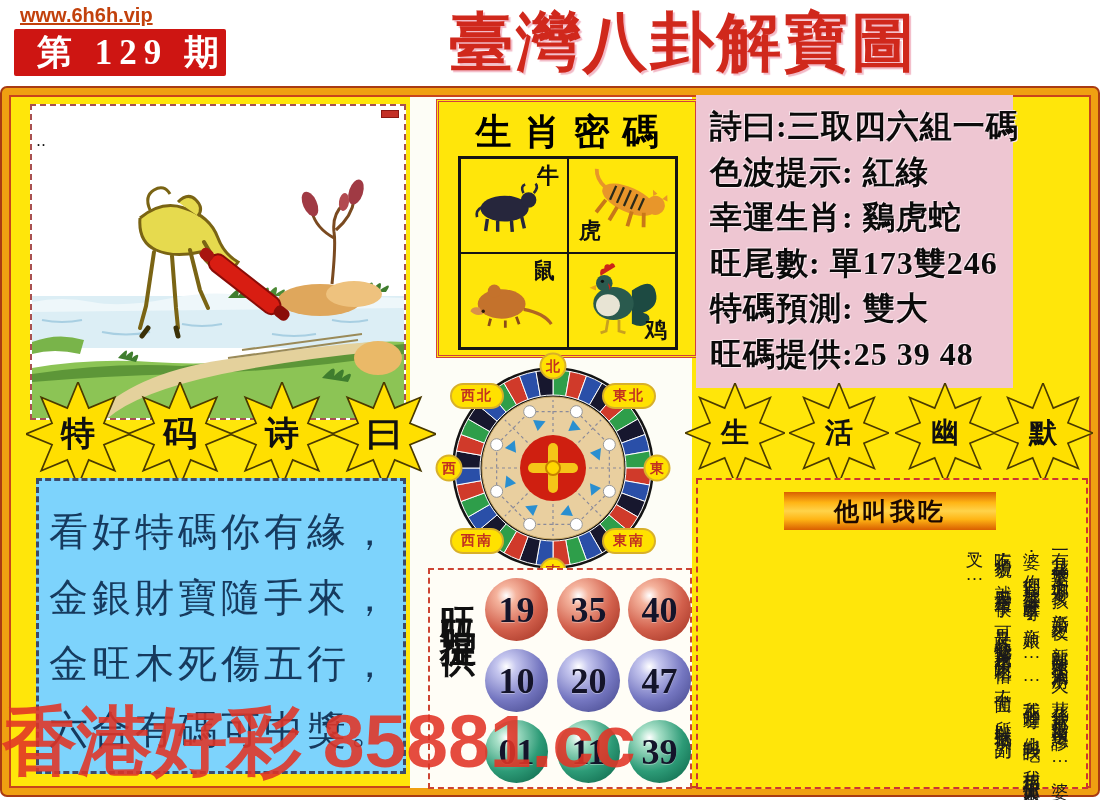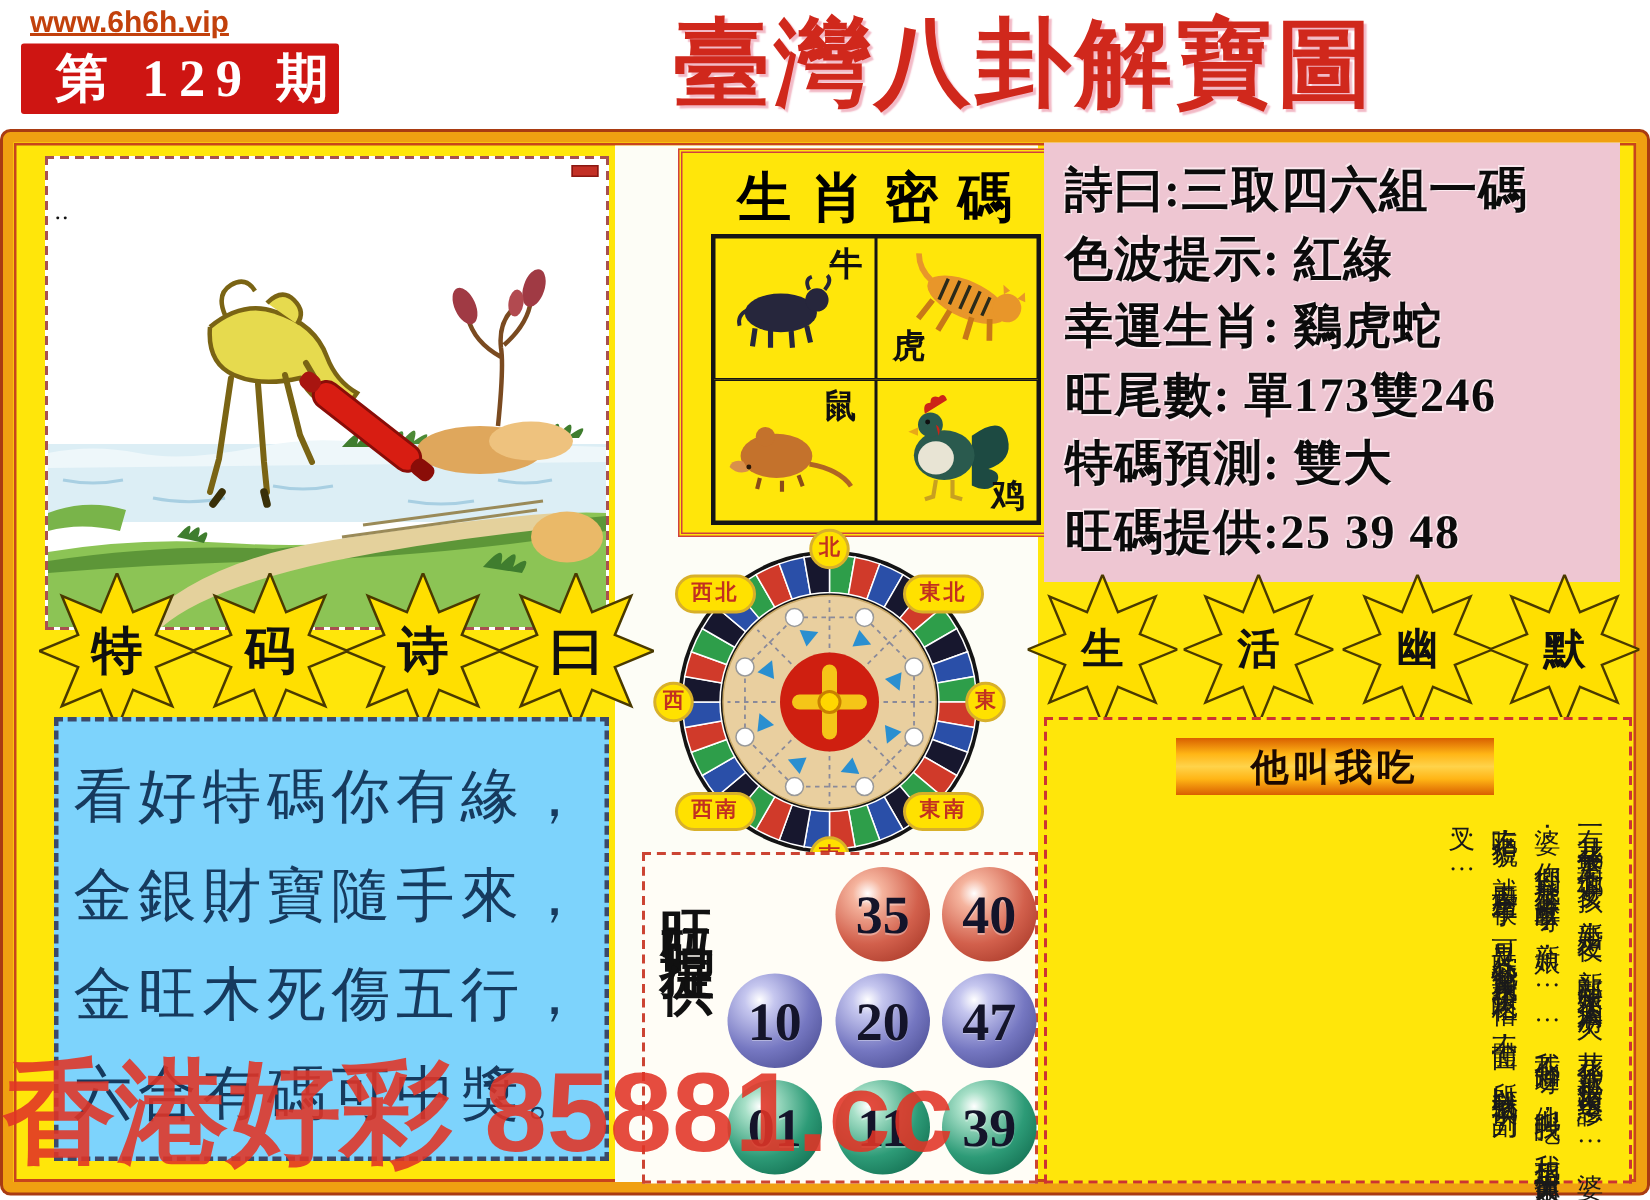--- a/index.html
+++ b/index.html
@@ -60,21 +60,21 @@
   .poem-box {
     position:absolute; left:36px; top:478px; width:370px; height:296px;
     background:#7dd3fc; border:3px dashed #3c4a6a; padding-top:18px;
   }
   .poem-line {
     text-align:center; font-size:39px; color:#163a5e; letter-spacing:4px;
     line-height:66px; font-weight:normal; white-space:nowrap;
   }
   
   .zodiac-box {
-    position:absolute; left:452px; top:99px; width:262px; height:259px;
+    position:absolute; left:436px; top:99px; width:262px; height:259px;
     background:#ffe60a; border:3px double #d04040;
   }
   .zodiac-title {
     margin-top:6px; text-align:center; font-size:36px; font-weight:bold;
     color:#000; letter-spacing:13px; text-indent:13px; white-space:nowrap;
   }
   .zodiac-grid {
     position:absolute; left:19px; top:54px; width:220px; height:194px;
     display:grid; grid-template-columns:1fr 1fr; grid-template-rows:1fr 1fr;
     border:2px solid #151515; background:#ffe60a;
@@ -103,21 +103,21 @@
     font-size:36px; font-weight:bold; color:#101010; letter-spacing:12px;
   }
   .ball {
     position:absolute; width:63px; height:63px; border-radius:50%;
     display:flex; align-items:center; justify-content:center;
     font-size:36px; font-weight:bold; color:#14142a;
     text-shadow:0 1px 0 rgba(255,255,255,.35);
   }
   
   .info-panel {
-    position:absolute; left:696px; top:95px; width:384px; height:293px;
+    position:absolute; left:696px; top:95px; width:317px; height:293px;
     background:#eec6d2; padding:9px 14px 0 14px;
   }
   .info-line {
     font-size:32px; font-weight:bold; color:#0b0b0b; line-height:45.5px;
     letter-spacing:1px; white-space:nowrap;
     text-shadow:1px 1px 0 #fbe9ef, -1px -1px 0 #fbe9ef;
   }
   
   .story-box {
     position:absolute; left:696px; top:478px; width:392px; height:311px;
@@ -366,20 +366,21 @@
   <div class="dir-bubble dir-2" style="left:629px;top:396px">東北</div>
   <div class="dir-bubble dir-1" style="left:657px;top:468px">東</div>
   <div class="dir-bubble dir-2" style="left:629px;top:541px">東南</div>
   <div class="dir-bubble dir-1" style="left:553px;top:571px">南</div>
   <div class="dir-bubble dir-2" style="left:477px;top:541px">西南</div>
   <div class="dir-bubble dir-1" style="left:449px;top:468px">西</div>
   <div class="dir-bubble dir-2" style="left:477px;top:396px">西北</div>
 
   <div class="balls-box">
     <div class="balls-label">旺码提供</div>
+    <div class="ball" style="left: 55px; top: 8px; background: radial-gradient(circle at 34% 28%, rgb(255, 255, 255) 0%, rgb(245, 180, 158) 16%, rgb(210, 96, 76) 55%, rgb(168, 56, 40) 90%);">19</div>
     <div class="ball" style="left: 127px; top: 8px; background: radial-gradient(circle at 34% 28%, rgb(255, 255, 255) 0%, rgb(245, 180, 158) 16%, rgb(210, 96, 76) 55%, rgb(168, 56, 40) 90%);">35</div>
     <div class="ball" style="left: 198px; top: 8px; background: radial-gradient(circle at 34% 28%, rgb(255, 255, 255) 0%, rgb(245, 180, 158) 16%, rgb(210, 96, 76) 55%, rgb(168, 56, 40) 90%);">40</div>
     <div class="ball" style="left: 55px; top: 79px; background: radial-gradient(circle at 34% 28%, rgb(255, 255, 255) 0%, rgb(198, 199, 239) 16%, rgb(117, 119, 193) 55%, rgb(75, 77, 146) 90%);">10</div>
     <div class="ball" style="left: 127px; top: 79px; background: radial-gradient(circle at 34% 28%, rgb(255, 255, 255) 0%, rgb(198, 199, 239) 16%, rgb(117, 119, 193) 55%, rgb(75, 77, 146) 90%);">20</div>
     <div class="ball" style="left: 198px; top: 79px; background: radial-gradient(circle at 34% 28%, rgb(255, 255, 255) 0%, rgb(198, 199, 239) 16%, rgb(117, 119, 193) 55%, rgb(75, 77, 146) 90%);">47</div>
     <div class="ball" style="left: 55px; top: 150px; background: radial-gradient(circle at 34% 28%, rgb(255, 255, 255) 0%, rgb(168, 224, 200) 16%, rgb(45, 155, 119) 55%, rgb(17, 107, 78) 90%);">01</div>
     <div class="ball" style="left: 127px; top: 150px; background: radial-gradient(circle at 34% 28%, rgb(255, 255, 255) 0%, rgb(168, 224, 200) 16%, rgb(45, 155, 119) 55%, rgb(17, 107, 78) 90%);">11</div>
     <div class="ball" style="left: 198px; top: 150px; background: radial-gradient(circle at 34% 28%, rgb(255, 255, 255) 0%, rgb(168, 224, 200) 16%, rgb(45, 155, 119) 55%, rgb(17, 107, 78) 90%);">39</div>
   </div>
 

